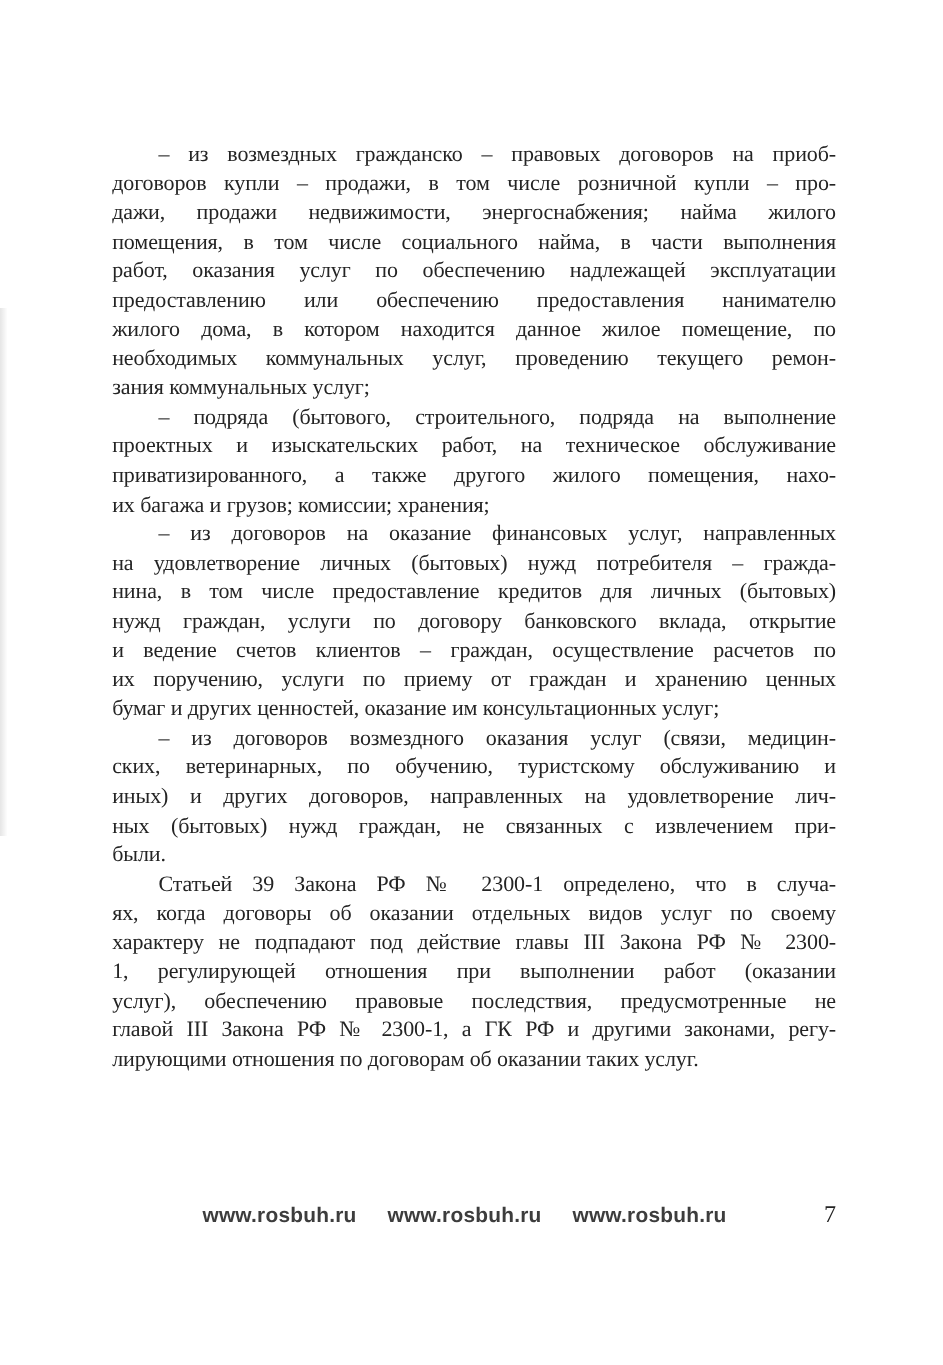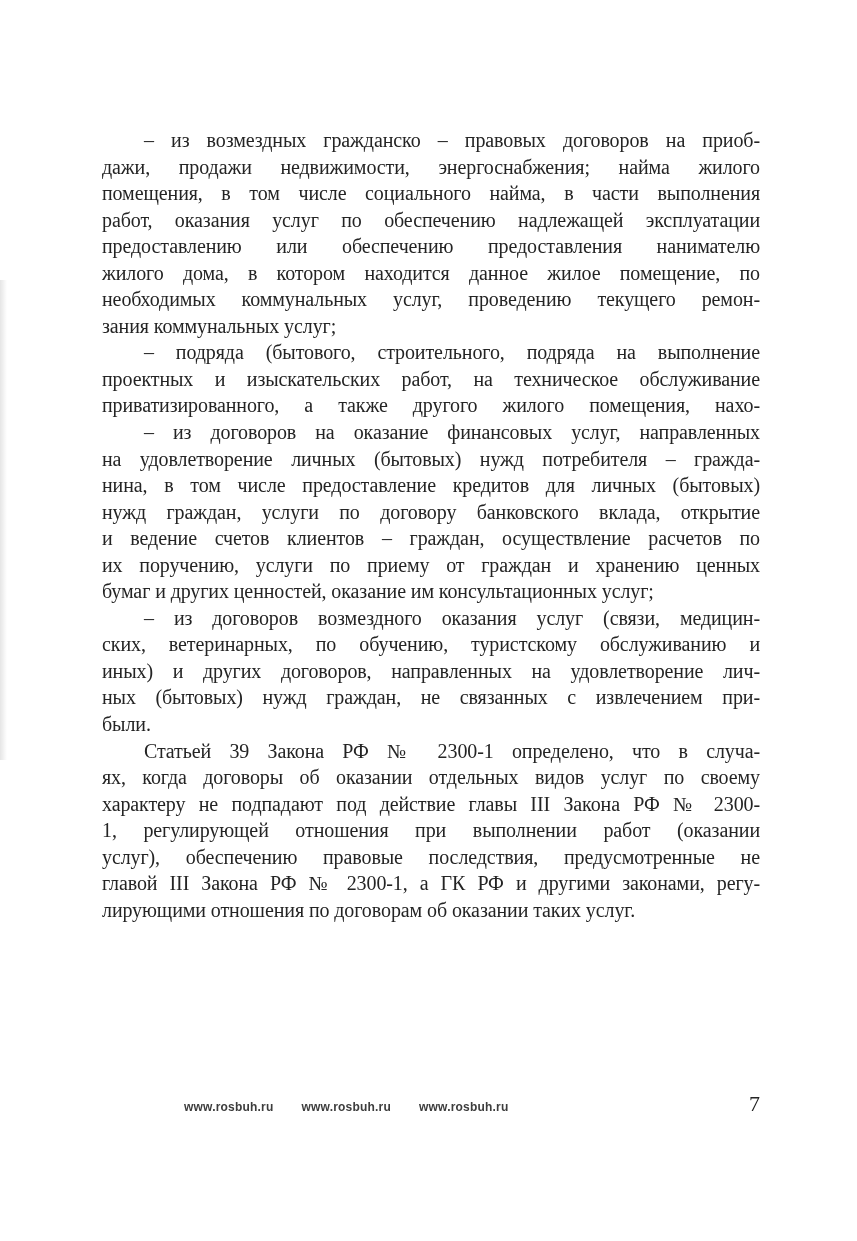--- a/index.html
+++ b/index.html
@@ -55,53 +55,55 @@
     width: 658px;
     display: flex;
     align-items: baseline;
   }
   .footer-links {
     display: flex;
     gap: 28px;
     margin-left: 82px;
     font-family: "Liberation Sans", sans-serif;
     font-weight: 700;
-    font-size: 12px;
+    font-size: 19px;
     color: #3d3d3d;
     letter-spacing: 0.2px;
   }
   .flink { cursor: pointer; }
   .page-number {
     margin-left: auto;
     font-family: "Liberation Serif", serif;
     font-size: 22px;
     color: #242424;
   }
 </style>
 </head>
 <body>
 
 <div class="page">
   <div class="scan-shadow"></div>
 
   <div class="text-block" id="text-block">
       <div class="para">
         <div class="line first">– из возмездных гражданско – правовых договоров на приоб-</div>
+        <div class="line">договоров купли – продажи, в том числе розничной купли – про-</div>
         <div class="line">дажи, продажи недвижимости, энергоснабжения; найма жилого</div>
         <div class="line">помещения, в том числе социального найма, в части выполнения</div>
         <div class="line">работ, оказания услуг по обеспечению надлежащей эксплуатации</div>
         <div class="line">предоставлению или обеспечению предоставления нанимателю</div>
         <div class="line">жилого дома, в котором находится данное жилое помещение, по</div>
         <div class="line">необходимых коммунальных услуг, проведению текущего ремон-</div>
         <div class="line last">зания коммунальных услуг;</div>
       </div>
       <div class="para">
         <div class="line first">– подряда (бытового, строительного, подряда на выполнение</div>
         <div class="line">проектных и изыскательских работ, на техническое обслуживание</div>
         <div class="line">приватизированного, а также другого жилого помещения, нахо-</div>
+        <div class="line last">их багажа и грузов; комиссии; хранения;</div>
       </div>
       <div class="para">
         <div class="line first">– из договоров на оказание финансовых услуг, направленных</div>
         <div class="line">на удовлетворение личных (бытовых) нужд потребителя – гражда-</div>
         <div class="line">нина, в том числе предоставление кредитов для личных (бытовых)</div>
         <div class="line">нужд граждан, услуги по договору банковского вклада, открытие</div>
         <div class="line">и ведение счетов клиентов – граждан, осуществление расчетов по</div>
         <div class="line">их поручению, услуги по приему от граждан и хранению ценных</div>
         <div class="line last">бумаг и других ценностей, оказание им консультационных услуг;</div>
       </div>

